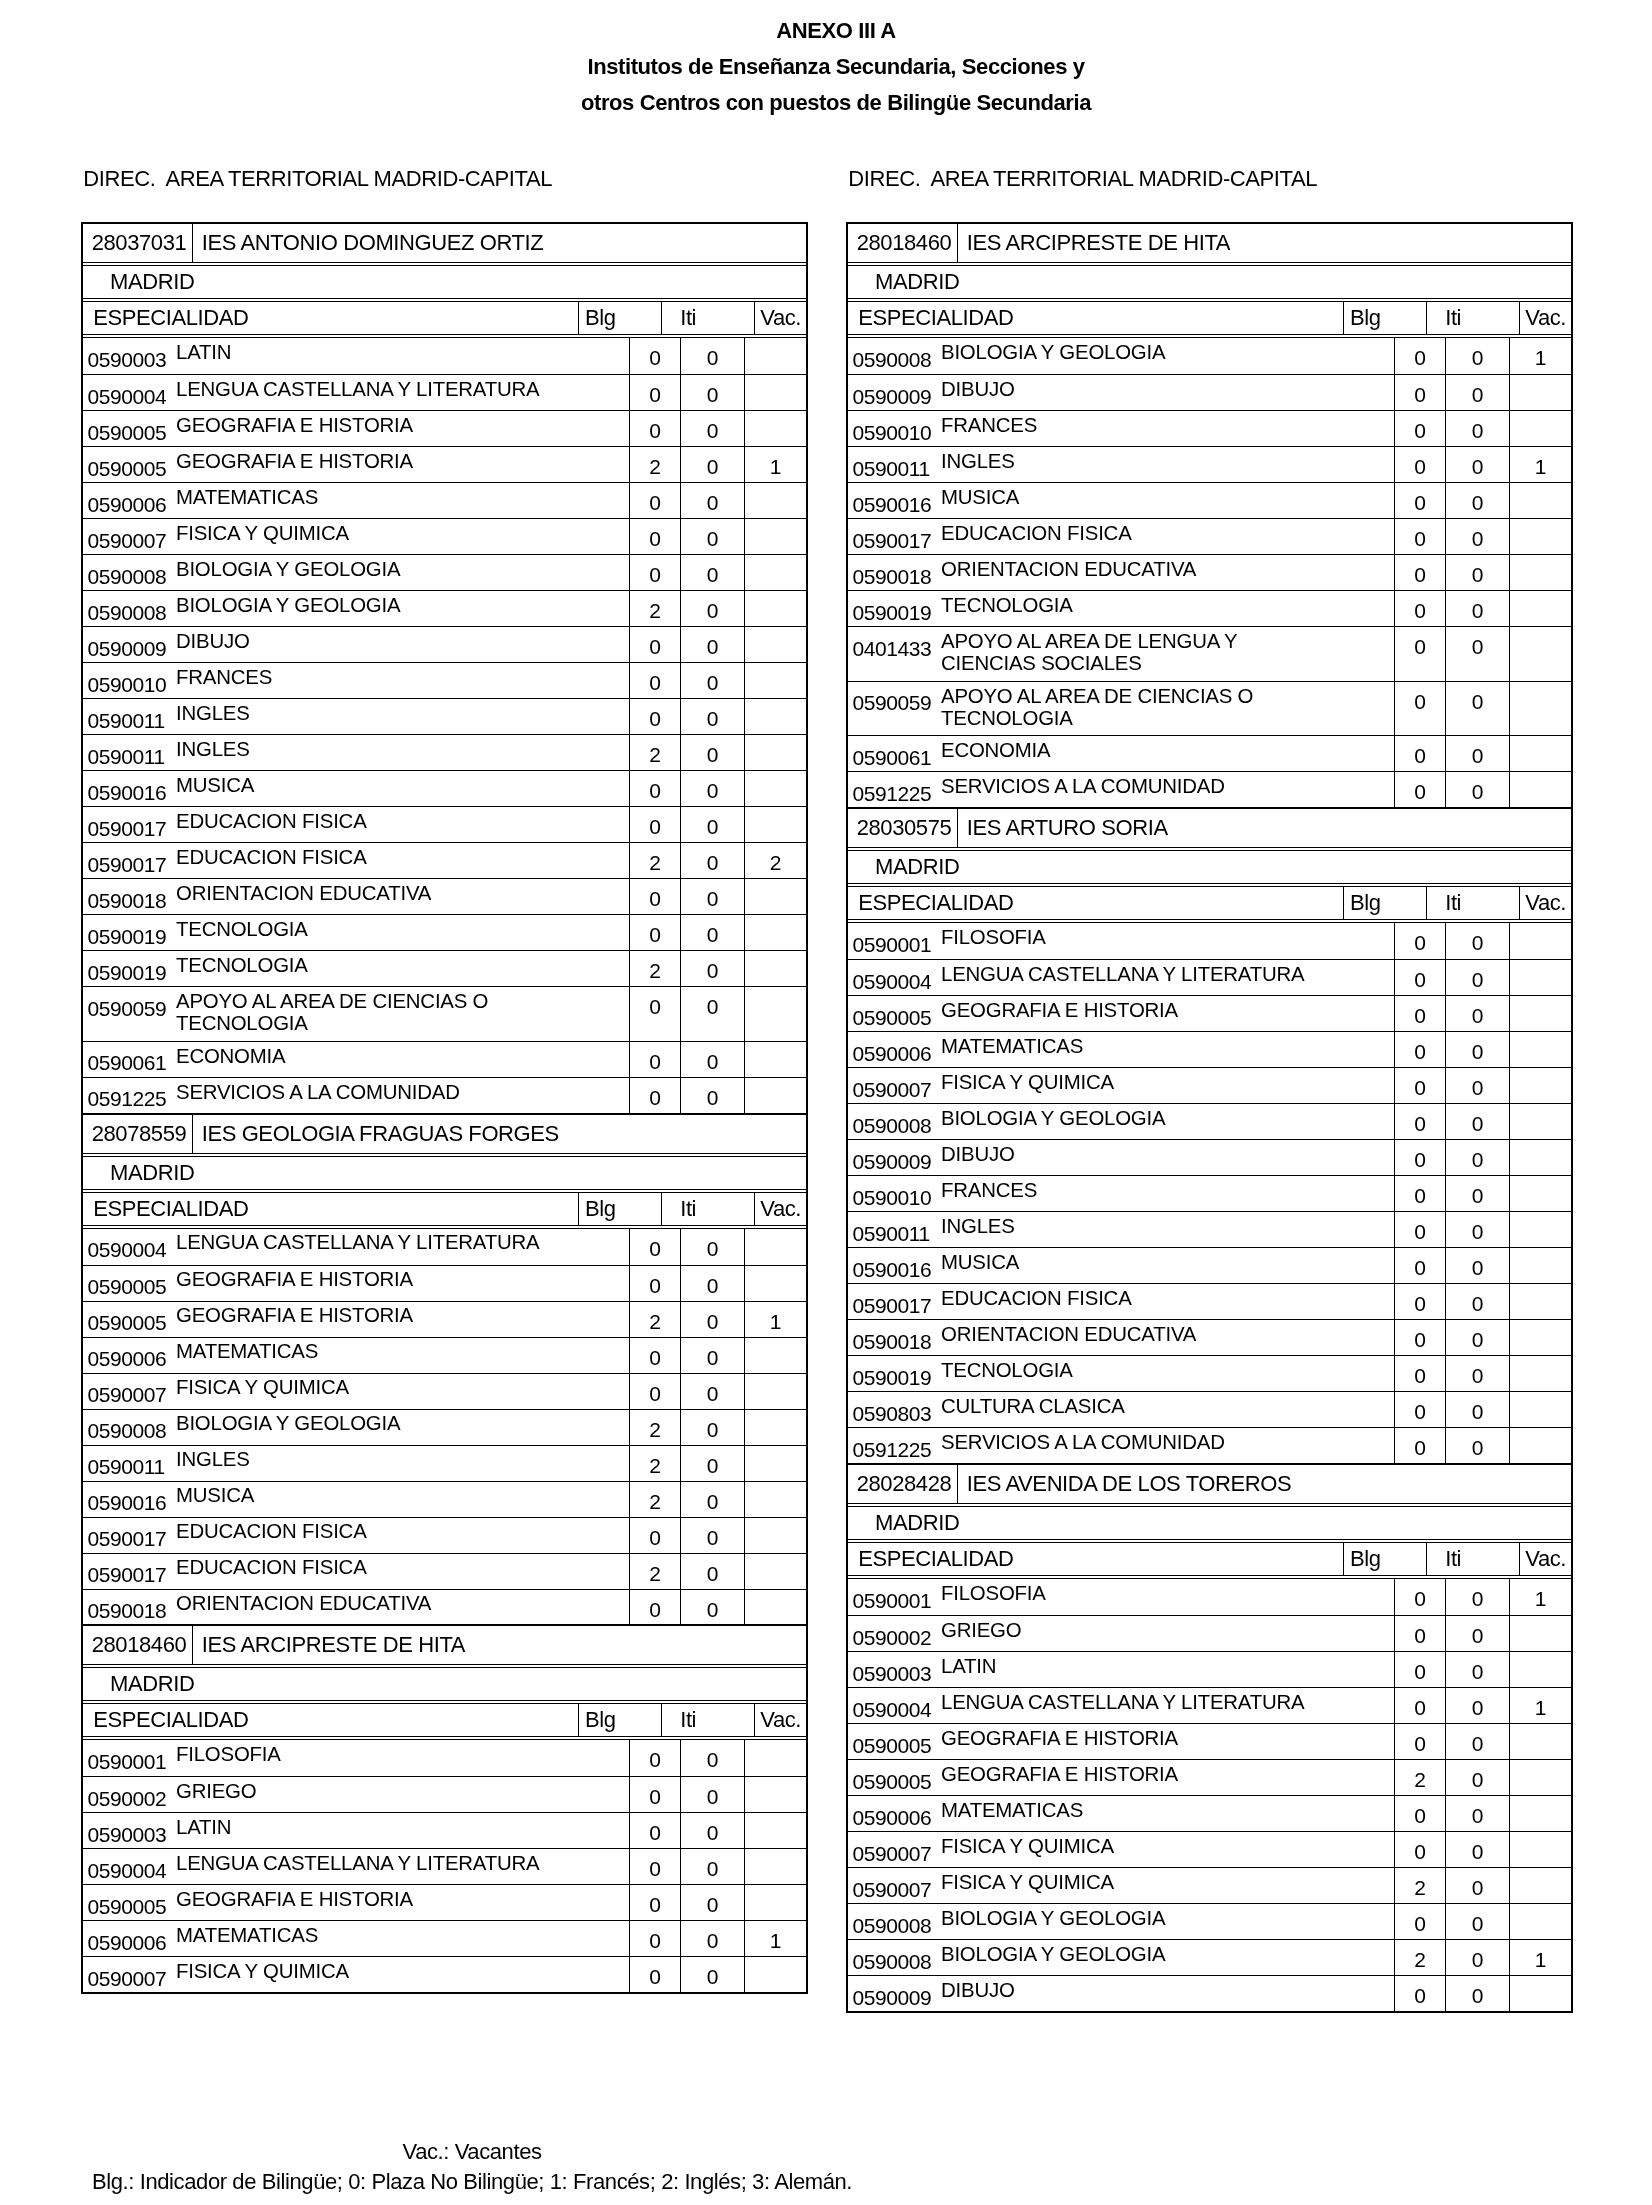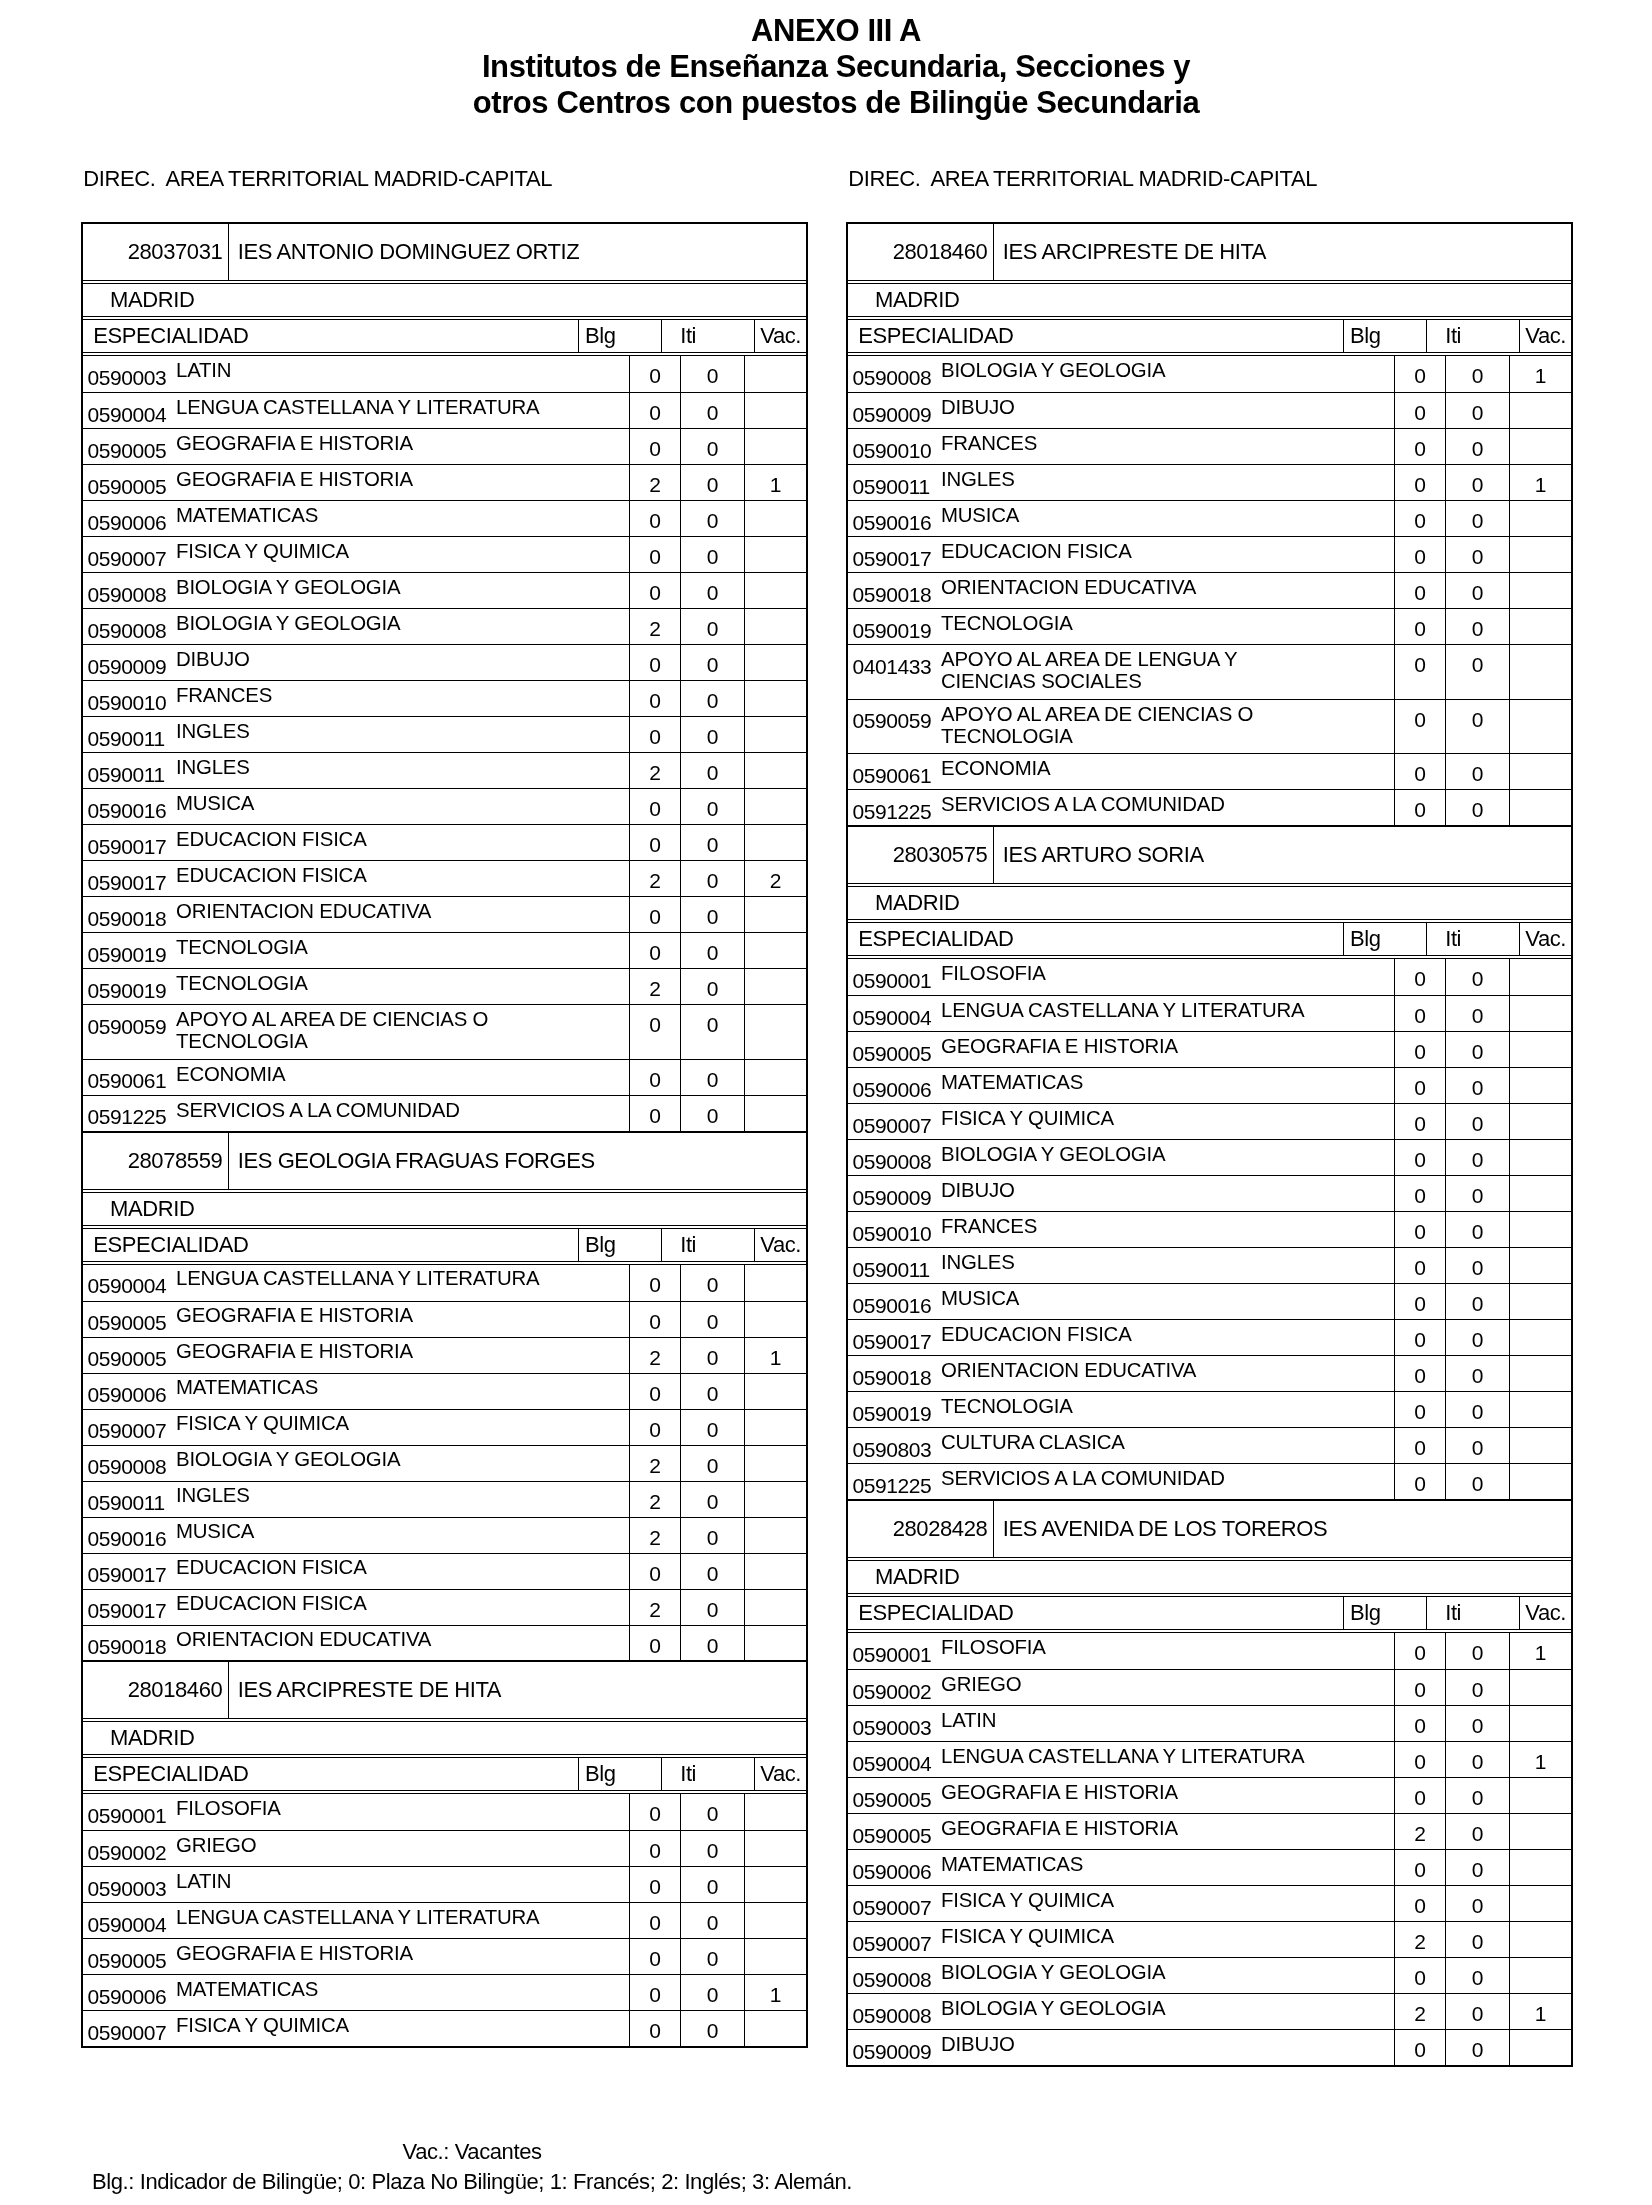--- a/index.html
+++ b/index.html
@@ -10,21 +10,21 @@
     color: #000000;
     overflow: hidden;
   }
   .page { position: relative; width: 1652px; height: 2205px; background: #fff; }
 
   
   .title-block {
     position: absolute; top: 13px; left: 0; right: 0;
     text-align: center;
     font-weight: bold;
-    font-size: 31px;
+    font-size: 22px;
     line-height: 36px;
     letter-spacing: -0.4px;
     margin-left: 20px;
   }
 
   
   .doc-col { position: absolute; top: 166px; width: 727px; }
   .doc-col.left  { left: 81px; }
   .doc-col.right { left: 846px; }
 
@@ -40,26 +40,25 @@
   .section {
     border: 2.2px solid #000;
     border-top-width: 2.9px;
     width: 727px;
     background: #fff;
   }
   .section + .section { margin-top: -2.2px; }
 
   .center-row {
     display: flex;
-    height: 60px;
+    height: 42px;
     border-bottom: 4.4px double #000;
     align-items: center;
     font-size: 22px;
     letter-spacing: -0.4px;
-    padding-left: 36px;
   }
   .center-code-cell {
     width: 110px;
     align-self: stretch;
     display: flex; align-items: center;
     border-right: 1.5px solid #000;
     padding-left: 8.7px;
   }
   .center-name-cell { padding-left: 8.7px; }
 

